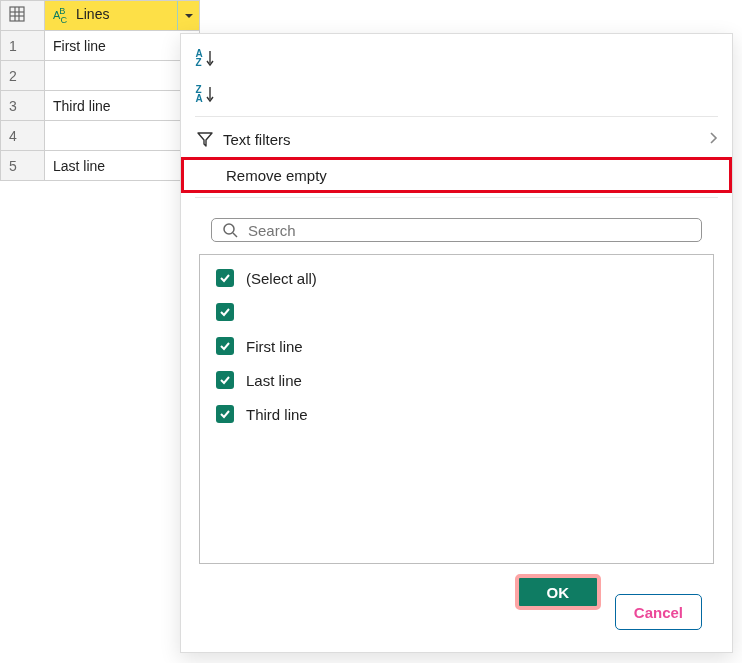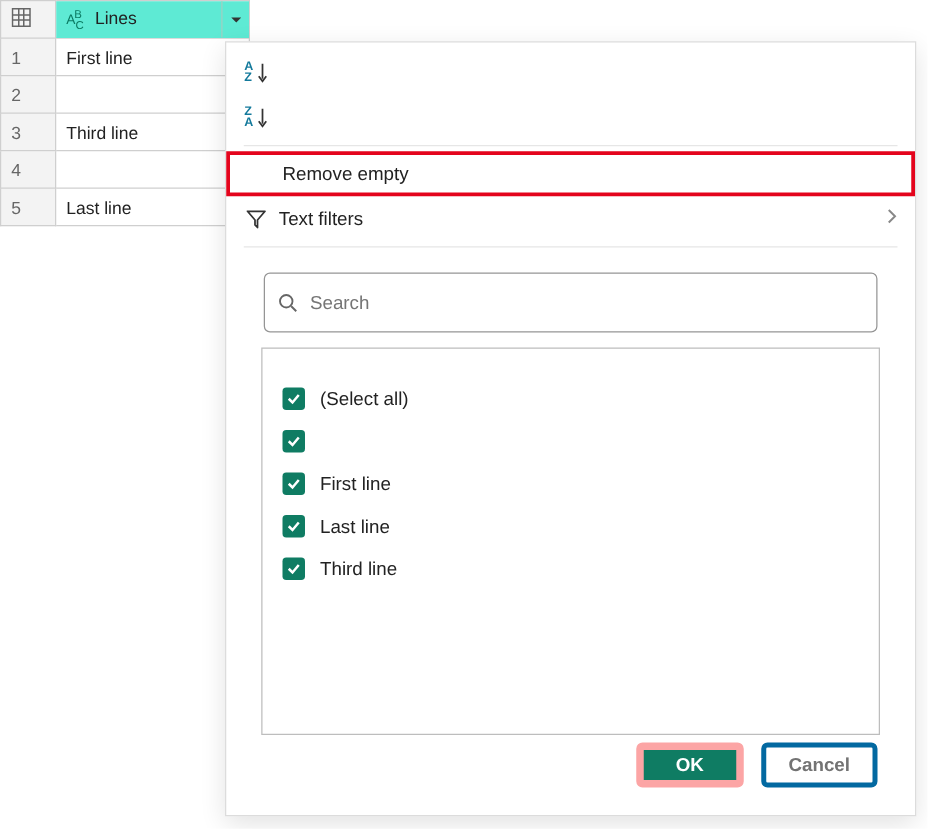--- a/index.html
+++ b/index.html
@@ -26,21 +26,21 @@
     height: 30px;
     padding: 0 8px;
     font-weight: normal;
     text-align: left;
     vertical-align: middle;
   }
   .corner-cell { width:44px; background:#f3f3f3; text-align:center; }
   .rownum { width:44px; background:#f3f3f3; color:#666; text-align:center; }
   .col-header {
     width:155px;
-    background:#5eead4;
+    background:#fde047;
     font-weight:600;
     position:relative;
     padding-left:6px;
   }
   .col-header .type-badge { color:#0a7a62; font-size:11px; margin-right:6px; letter-spacing:-1px; }
   .col-header .dd-btn {
     position:absolute; right:0; top:0; bottom:0; width:22px;
     border-left:1px solid #9fcfc2;
     display:flex; align-items:center; justify-content:center;
     cursor:pointer;
@@ -74,32 +74,32 @@
   
   .sort-icon { display:inline-flex; align-items:center; gap:2px; }
   .sort-icon .letters { color:#147a9c; font-size:10px; line-height:9px; font-weight:600; }
   .sort-icon .arrow svg { display:block; }
 
   
   .search-wrap { margin:20px 30px 12px 30px; }
   .search {
     display:flex; align-items:center;
     border:1px solid #959595; border-radius:5px;
-    height:48px; padding:0 10px;
+    height:24px; padding:0 10px;
   }
   .search input {
     border:none; outline:none; flex:1; font-size:15px; color:#333;
     background:transparent;
   }
   .search svg { margin-right:8px; flex:none; }
 
   
   .listbox {
-    margin:0 28px; border:1px solid #bdbdbd;
-    height:310px; padding:23px 10px;text-align:right;
+    margin:0 18px; border:1px solid #bdbdbd;
+    height:310px; padding:6px 10px;text-align:right;
   }
   .opt {
     display:flex; align-items:center;
     height:34px; padding:2px 6px;
     font-size:15px; color:#222;
   }
   .opt .cb {
     width:18px; height:18px; border-radius:3px;
     background:#0f7c63; margin-right:12px;
     display:flex; align-items:center; justify-content:center;
@@ -111,22 +111,22 @@
   .btn-row {
     position:absolute; right:30px; bottom:22px;
     display:flex; gap:14px;
   }
   .btn {
     height:36px; min-width:86px; padding:0 18px;
     border-radius:5px; font-size:15px; font-weight:600;
     display:flex; align-items:center; justify-content:center;
     cursor:pointer;
   }
-  .btn-primary { background:#0f7c63; color:#fff; border:6px solid #fca5a5; }
-  .btn-secondary { background:#fff; color:#737373; border:4px solid #0369a1; }
+  .btn-primary { background:#0f7c63; color:#fff; border:4px solid #fca5a5; }
+  .btn-secondary { background:#fff; color:#ec4899; border:1px solid #0369a1;margin-top:20px; }
 </style>
 </head>
 <body>
 
 <table class="grid">
   <tbody>
       <tr>
     <th class="corner-cell">
       <svg width="16" height="16" viewBox="0 0 16 16">
         <rect x="1" y="1" width="14" height="14" fill="none" stroke="#666" stroke-width="1.2"></rect>
@@ -194,37 +194,37 @@
                 <line x1="5" y1="2" x2="5" y2="14" stroke="#333" stroke-width="1.4"></line>
                 <path d="M2 12 L5 16 L8 12" fill="none" stroke="#333" stroke-width="1.4"></path>
               </svg>
             </span>
         </span>
       </span>
     </div>
 
     <div class="menu-sep"></div>
 
-    <div class="menu-row highlight-box">
-      <span class="icon-slot"></span>
-      <span class="lbl">Remove empty</span>
-    </div>
-
     <div class="menu-row">
       <span class="icon-slot">
         <svg width="18" height="18" viewBox="0 0 18 18">
           <path d="M2 3 H16 L10 10 V16 L8 14 V10 Z" fill="none" stroke="#333" stroke-width="1.4" stroke-linejoin="round"></path>
         </svg>
       </span>
       <span class="lbl">Text filters</span>
       <span class="chev-right">
         <svg width="10" height="14" viewBox="0 0 10 14">
             <path d="M3 2 L8 7 L3 12" fill="none" stroke="#888" stroke-width="1.6"></path>
           </svg>
       </span>
+    </div>
+
+    <div class="menu-row highlight-box">
+      <span class="icon-slot"></span>
+      <span class="lbl">Remove empty</span>
     </div>
 
     <div class="menu-sep"></div>
   </div>
 
   <div class="search-wrap">
     <div class="search">
       <svg width="16" height="16" viewBox="0 0 16 16">
         <circle cx="7" cy="7" r="5" fill="none" stroke="#666" stroke-width="1.5"></circle>
         <line x1="11" y1="11" x2="15" y2="15" stroke="#666" stroke-width="1.5"></line>

